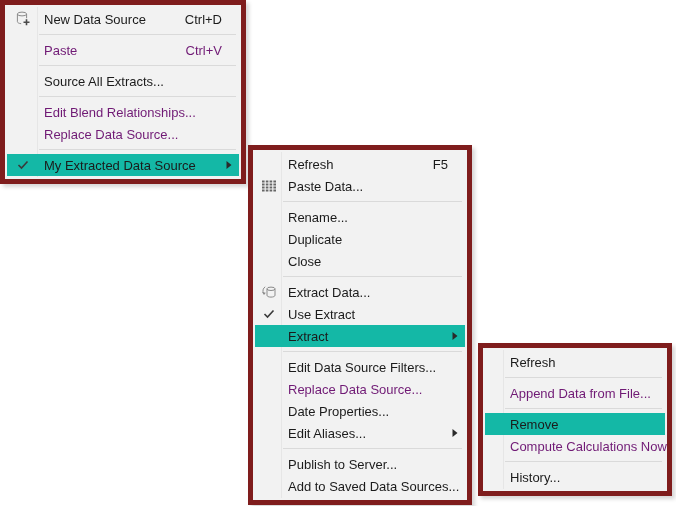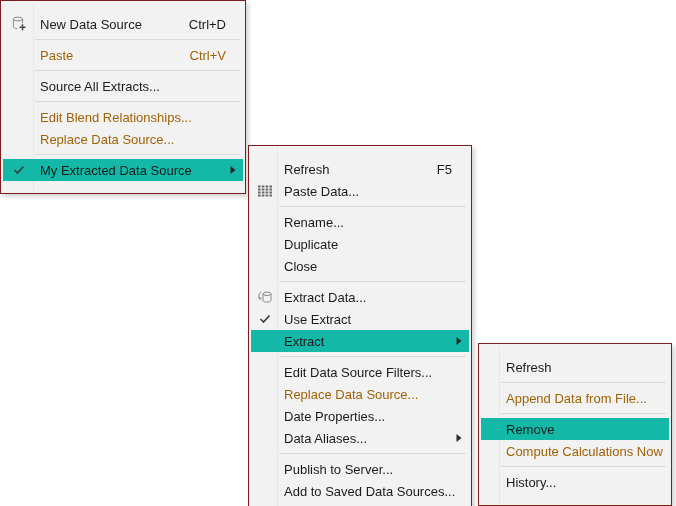--- a/index.html
+++ b/index.html
@@ -4,41 +4,41 @@
 <style>
   html,body{margin:0;padding:0;}
   body{
     width:676px;height:506px;position:relative;overflow:hidden;
     background:#ffffff;
     font-family:"Liberation Sans","DejaVu Sans",sans-serif;
   }
   .menu{
     position:absolute;
     background:#f2f2f2;
-    border:1px solid #7f1d1d;
+    border:5px solid #7f1d1d;
     box-shadow:3px 3px 4px rgba(0,0,0,0.16);
-    padding:12px 2px;
+    padding:3px 2px;
     box-sizing:border-box;
   }
   .menu::before{ 
     content:"";position:absolute;top:2px;bottom:2px;width:1px;background:#e6e6e6;
   }
   .menu.m1{left:0;top:0;width:246px;}
   .menu.m2{left:248px;top:145px;width:224px;}
   .menu.m3{left:478px;top:343px;width:194px;}
   .menu.m1::before{left:32px;}
   .menu.m2::before{left:28px;}
   .menu.m3::before{left:20px;}
 
   .menu-item{
     position:relative;height:22px;display:flex;align-items:center;
     font-size:13px;color:#1b1b1b;white-space:nowrap;
   }
   .menu-item.highlighted{background:#14b8a6;}
-  .menu-item.disabled{color:#a16207;}
+  .menu-item.disabled{color:#701a75;}
   .gutter{flex:0 0 auto;display:flex;align-items:center;justify-content:center;}
   .m1 .gutter{width:31px;}
   .m2 .gutter{width:27px;}
   .m3 .gutter{width:19px;}
   .label{padding-left:6px;position:relative;}
   .shortcut{margin-left:auto;margin-right:17px;position:relative;}
   .submenu-arrow{position:absolute;right:7px;top:50%;transform:translateY(-50%);line-height:0;}
   .separator{height:1px;background:#dadada;margin-top:4px;margin-bottom:4px;margin-right:3px;}
   .m1 .separator{margin-left:32px;}
   .m2 .separator{margin-left:28px;}
@@ -160,21 +160,21 @@
     <div class="menu-item disabled">
       <span class="gutter"></span>
       <span class="label">Replace Data Source...</span>
     </div>
     <div class="menu-item">
       <span class="gutter"></span>
       <span class="label">Date Properties...</span>
     </div>
     <div class="menu-item">
       <span class="gutter"></span>
-      <span class="label">Data Aliases...</span>
+      <span class="label">Edit Aliases...</span>
       <span class="submenu-arrow">
         <svg width="6" height="9" viewBox="0 0 6 9">
           <path d="M0.5 0.5 L5.5 4.5 L0.5 8.5 Z" fill="#2a2a2a"></path>
         </svg>
       </span>
     </div>
     <div class="separator"></div>
     <div class="menu-item">
       <span class="gutter"></span>
       <span class="label">Publish to Server...</span>

